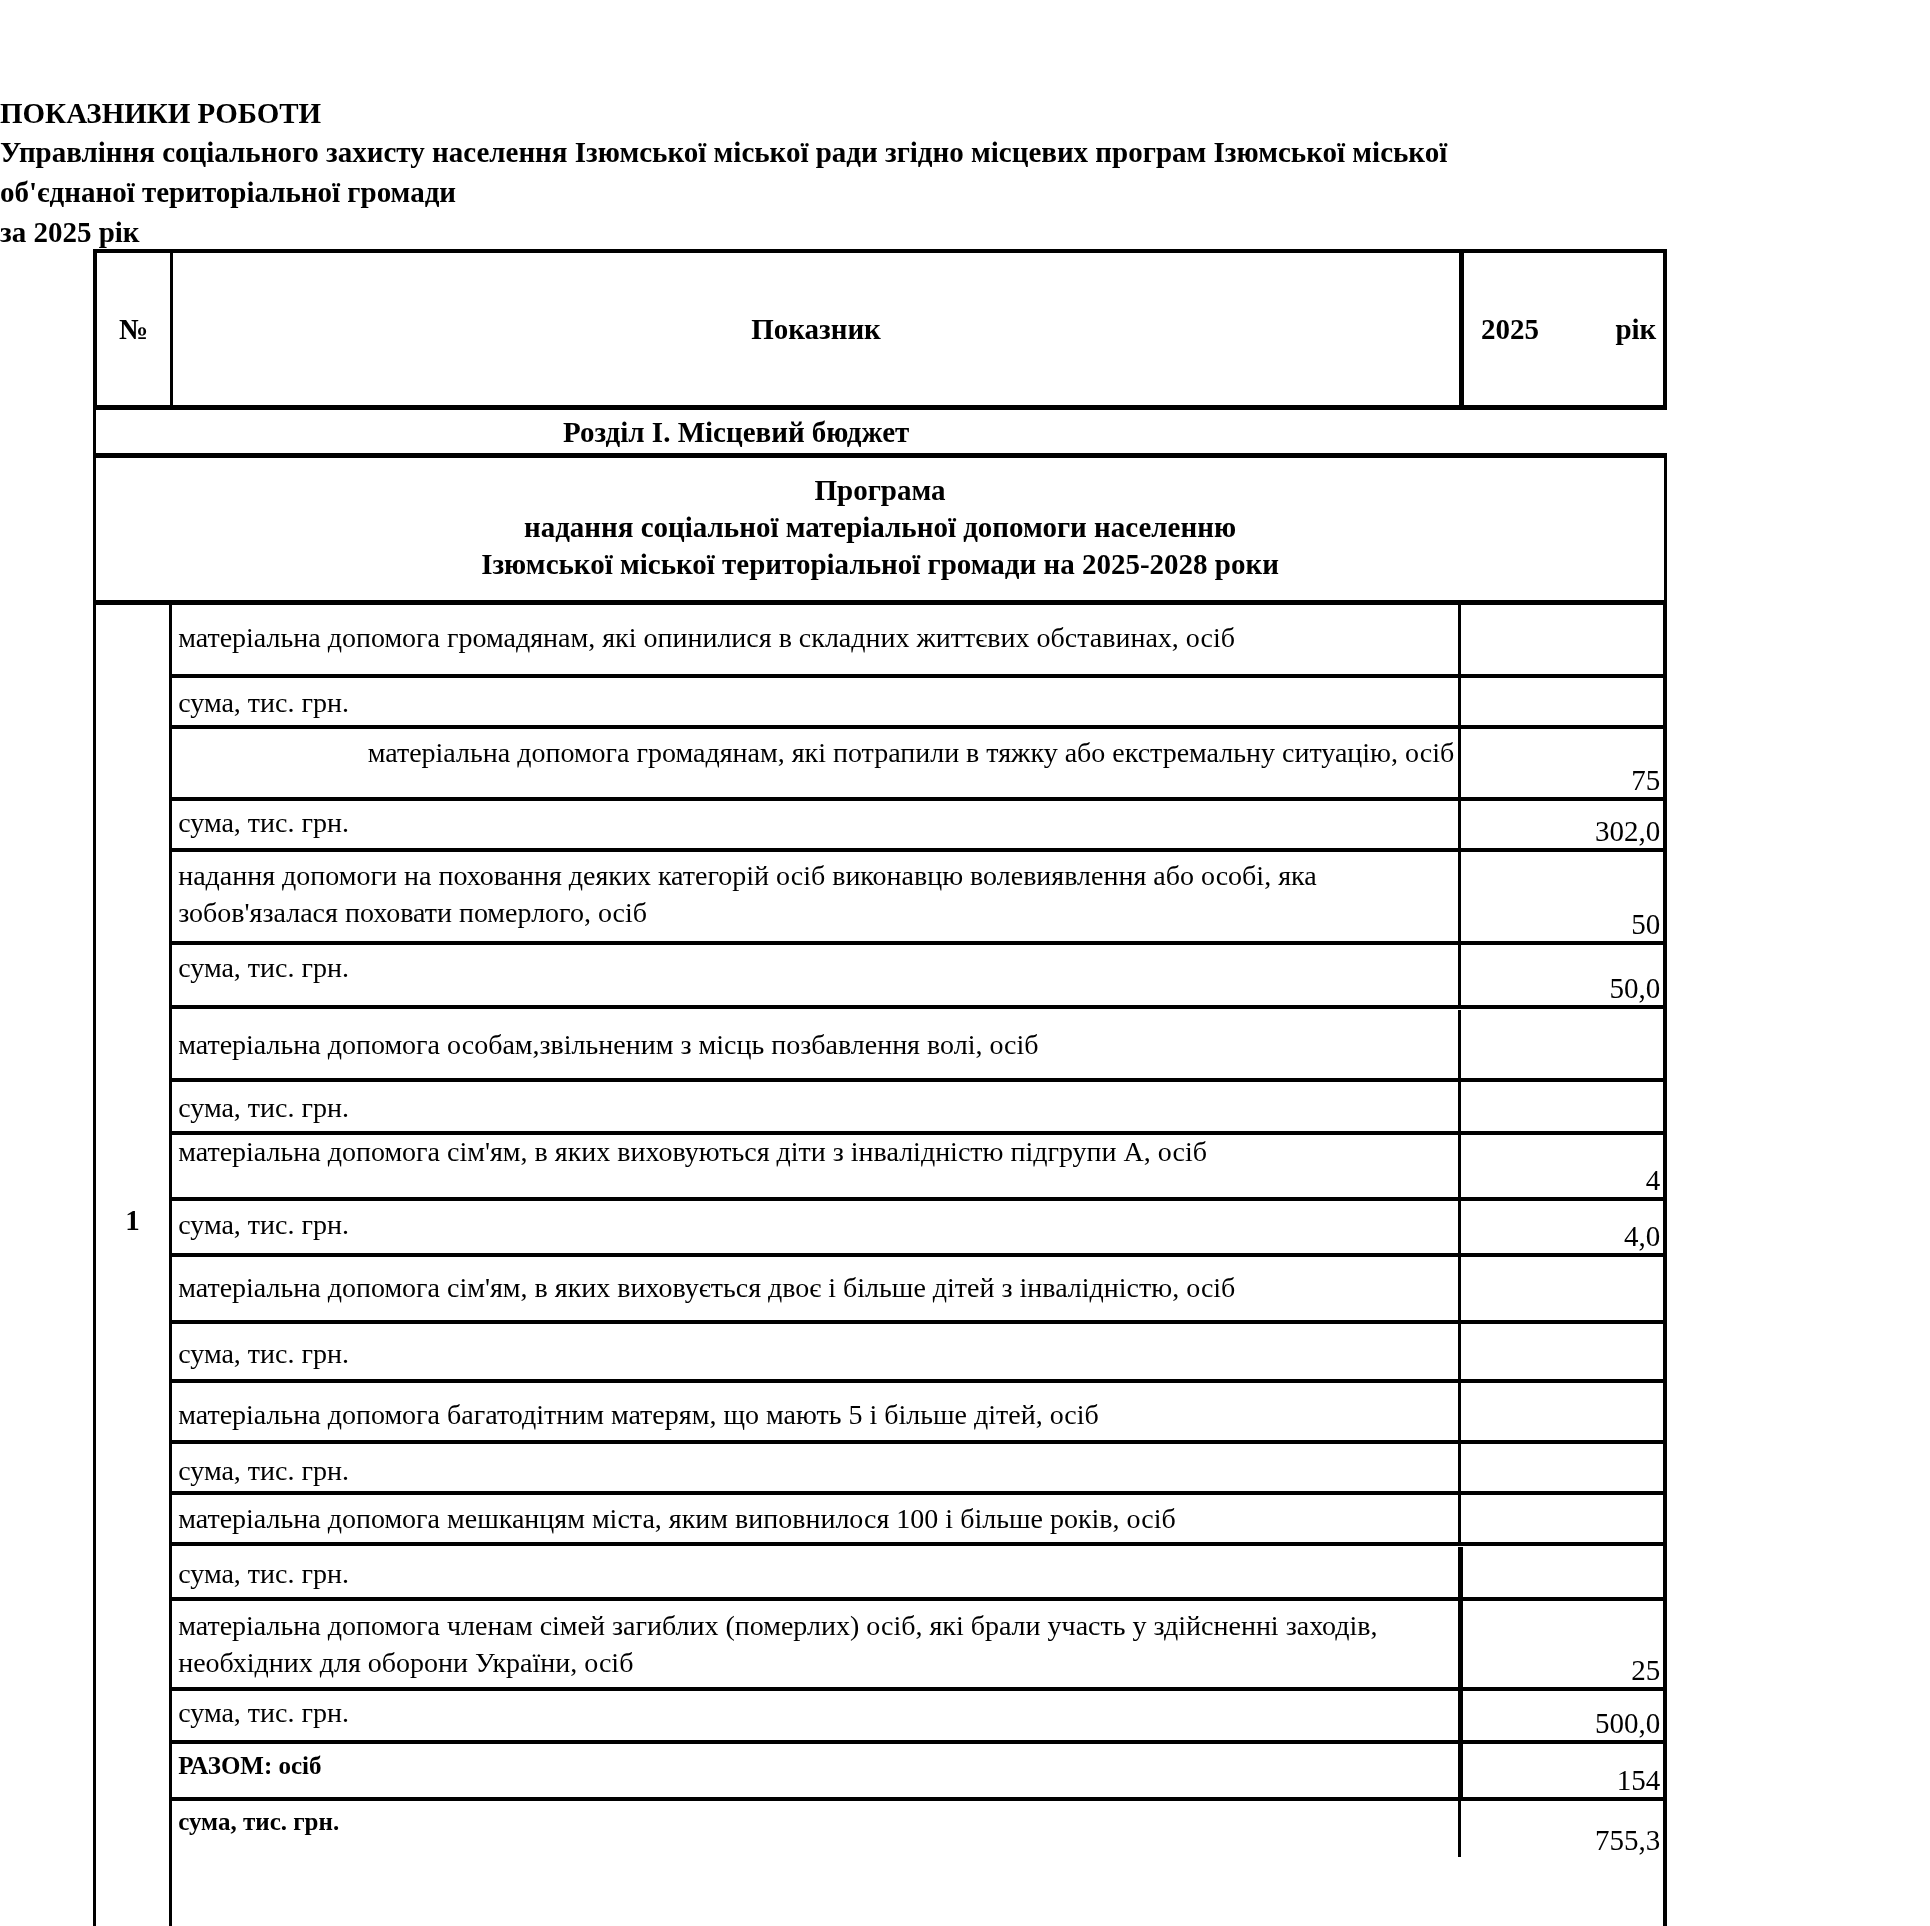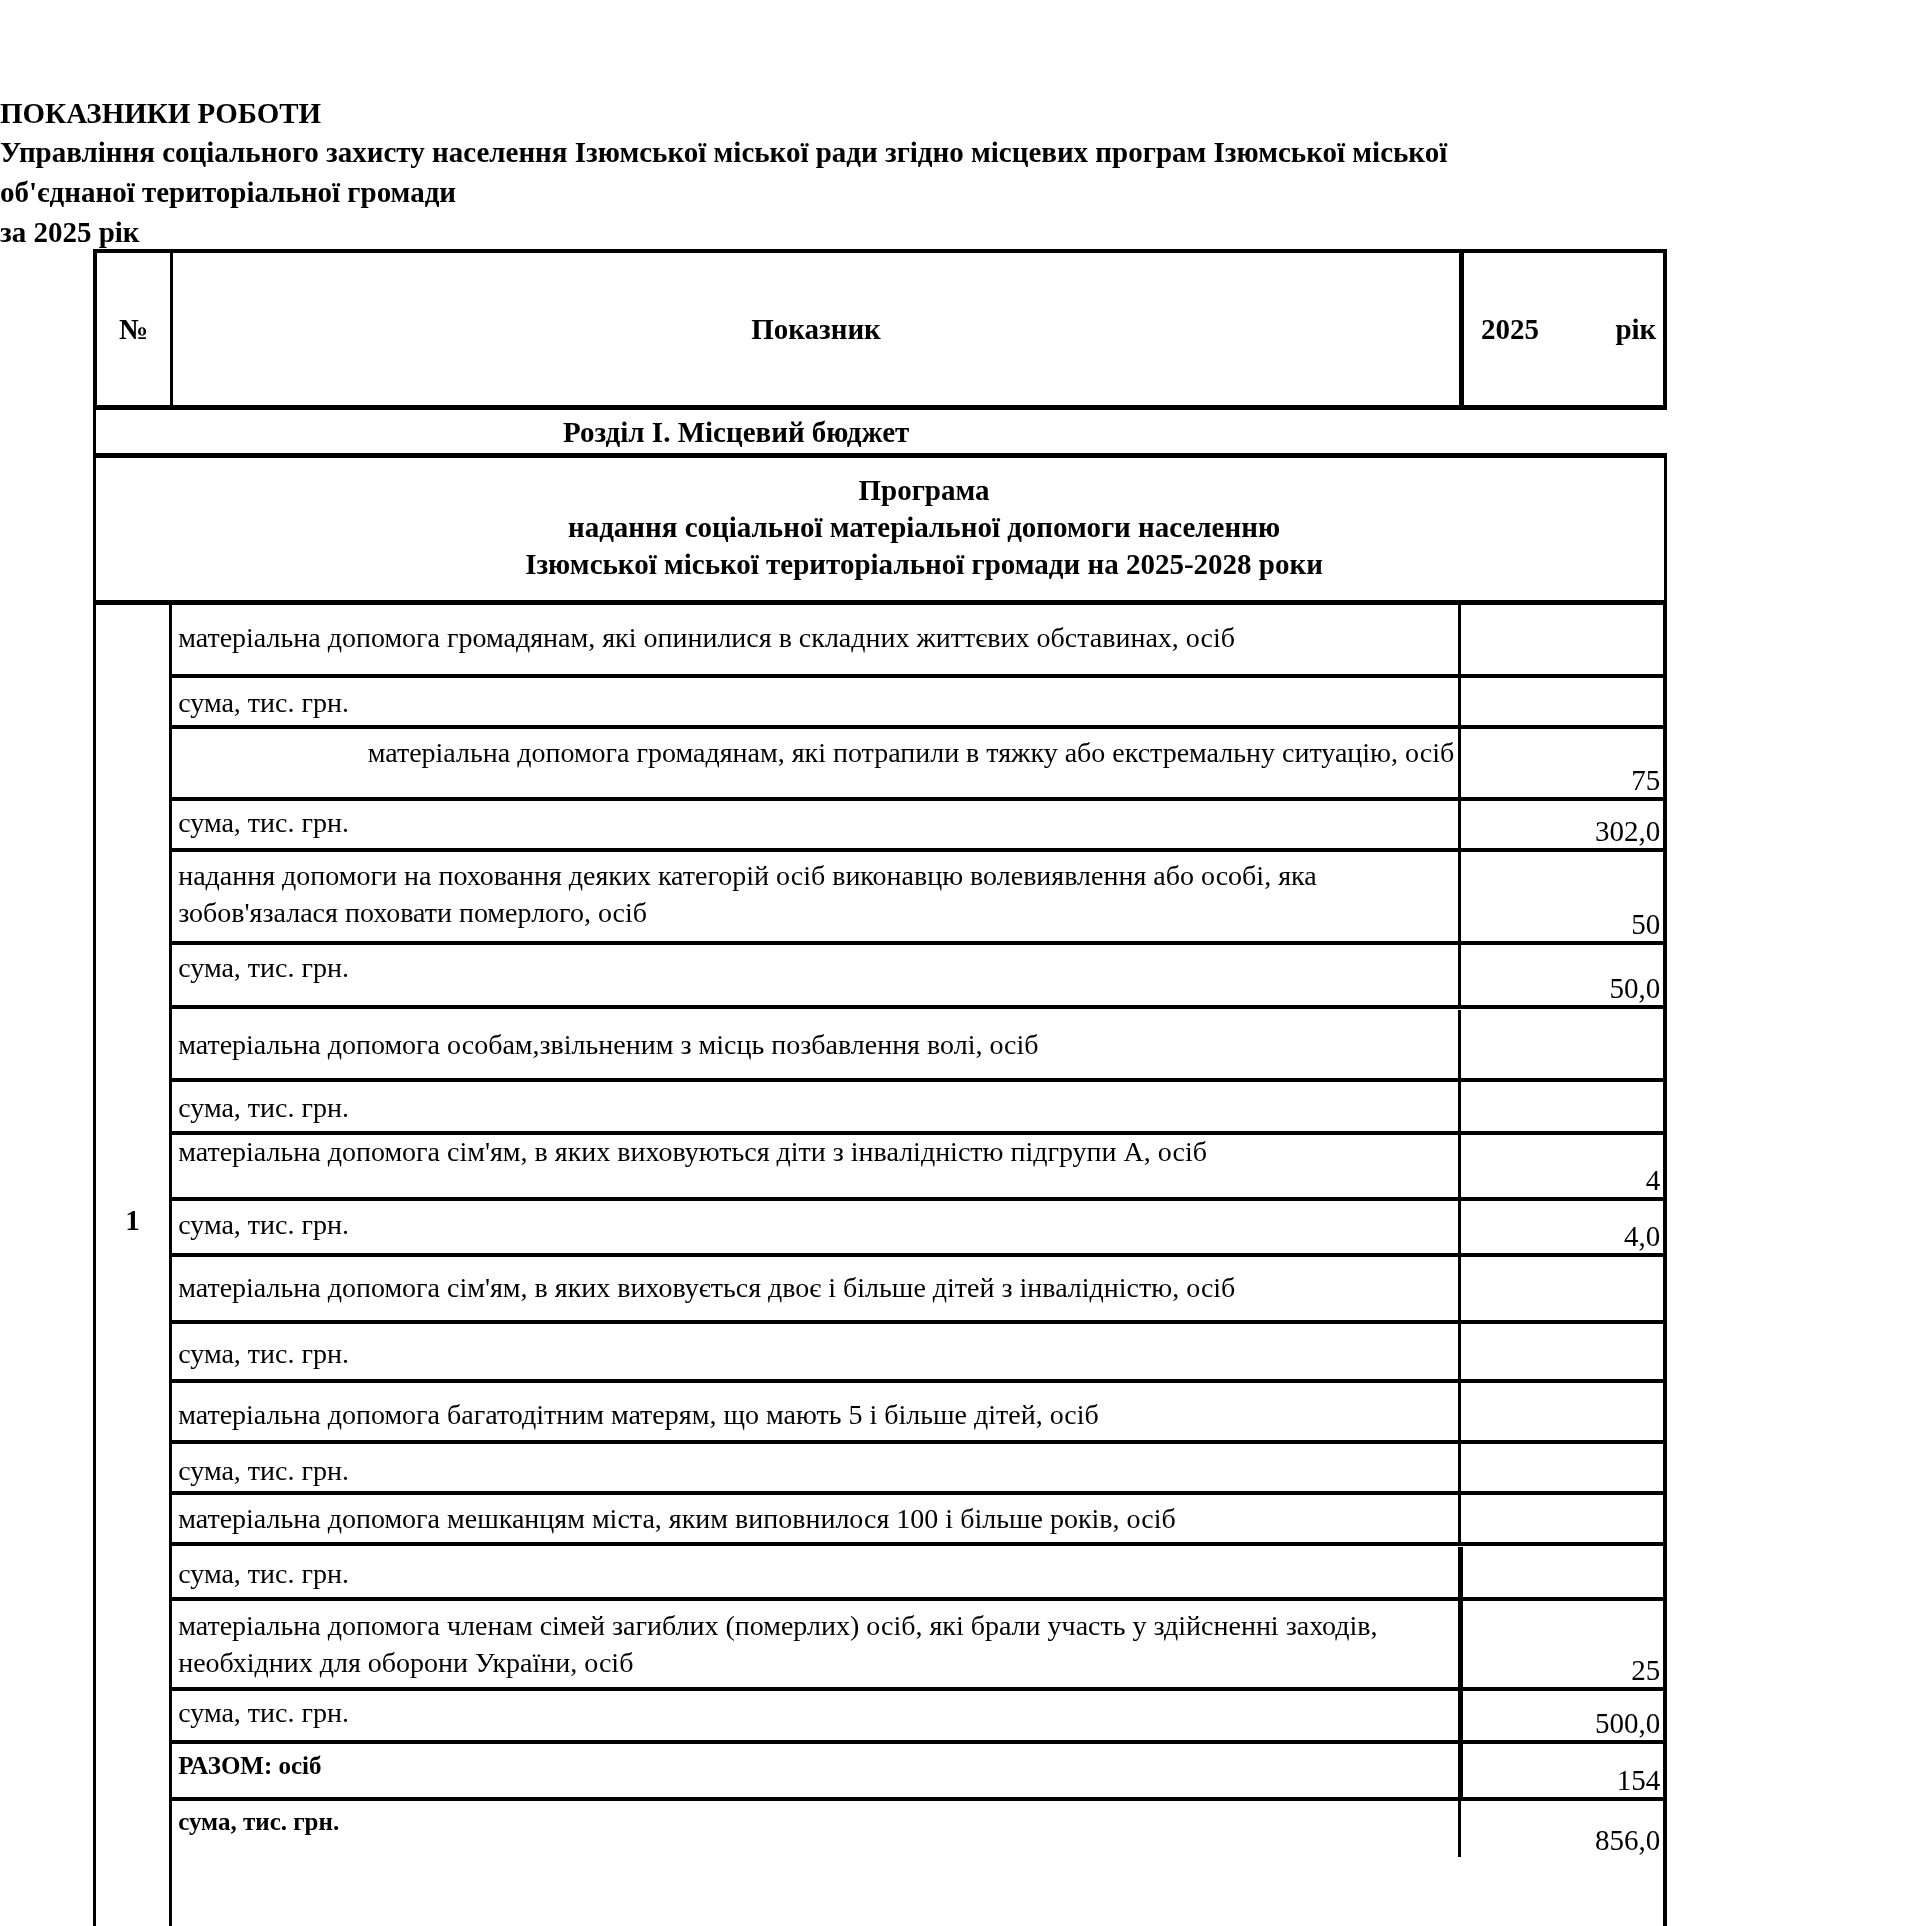--- a/index.html
+++ b/index.html
@@ -18,21 +18,21 @@
   
   .hdr { top: 0; height: 161px; border: 4.7px solid #000; border-bottom: 5.4px solid #000; }
   .hdr .c-num { left: 0; width: 76px; border-right: 3.1px solid #000; display:flex; align-items:center; justify-content:center; font-weight:bold; font-size:29px; }
   .hdr .c-ind { left: 76px; width: 1286px; display:flex; align-items:center; justify-content:center; font-weight:bold; font-size:29px; }
   .hdr .c-year { left: 1362px; width: 202px; border-left: 5.4px solid #000; display:flex; align-items:center; justify-content:space-between; padding: 0 4.7px 0 17px; font-weight:bold; font-size:29px; }
 
   .sec { top: 161px; height: 43px; border-left: 3.1px solid #000; }
   .sec .lbl { position:absolute; left: 467px; top: 4.7px; font-weight:bold; font-size:29px; line-height:34px; }
 
   .prog { top: 204px; height: 152px; border: 3.1px solid #000; border-top: 5.4px solid #000; border-bottom: 5.4px solid #000; text-align:center; font-weight:bold; font-size:29px; line-height: 37px; padding-top: 14px; }
-  .prog div { width: 100%; margin-left: 44px; }
+  .prog div { width: 100%; }
 
   .body-wrap { position:absolute; left:0; top:356px; width:1574px; height: 1502px; border-left: 3.1px solid #000; border-right: 4.7px solid #000; border-bottom: 5.4px solid #000; box-sizing: border-box; }
   .numcol { position:absolute; left:0; top:0; bottom:0; width:76px; border-right:3.1px solid #000; box-sizing:border-box; }
   .numcol .n { position:absolute; left:0; width:73px; text-align:center; font-weight:bold; font-size:29px; }
   .drow { position:absolute; left:76px; width:1493px; box-sizing:border-box; border-bottom: 4.7px solid #000; }
   .drow:last-child { border-bottom: none; }
   .drow .lbl { position:absolute; left:6.2px; width: 1276px; font-size:28px; line-height:37px; }
   .drow .val { position:absolute; left:1286px; top:0; bottom:0; width:207px; border-left: 3.1px solid #000; box-sizing:border-box; font-size:29px; text-align:right; padding-right: 4.7px; }
   .drow .val span { position:absolute; right:4.7px; bottom: 0px; line-height: 34px; }
   .drow.bold .lbl { font-weight: bold; font-size: 25px; }
@@ -180,18 +180,18 @@
     </div>
     <div class="drow bold" style="top:1139px;height:57px;">
       <div class="lbl" style="top:3.1px;">РАЗОМ: осіб</div>
       <div class="val" style="border-left-width:5.4px;">
           <span>154</span>
         </div>
     </div>
     <div class="drow bold" style="top:1195px;height:57px;">
       <div class="lbl" style="top:3.1px;">сума, тис. грн.</div>
       <div class="val">
-          <span>856,0</span>
+          <span>755,3</span>
         </div>
     </div>
   </div>
 </div>
 
 
 </body></html>

